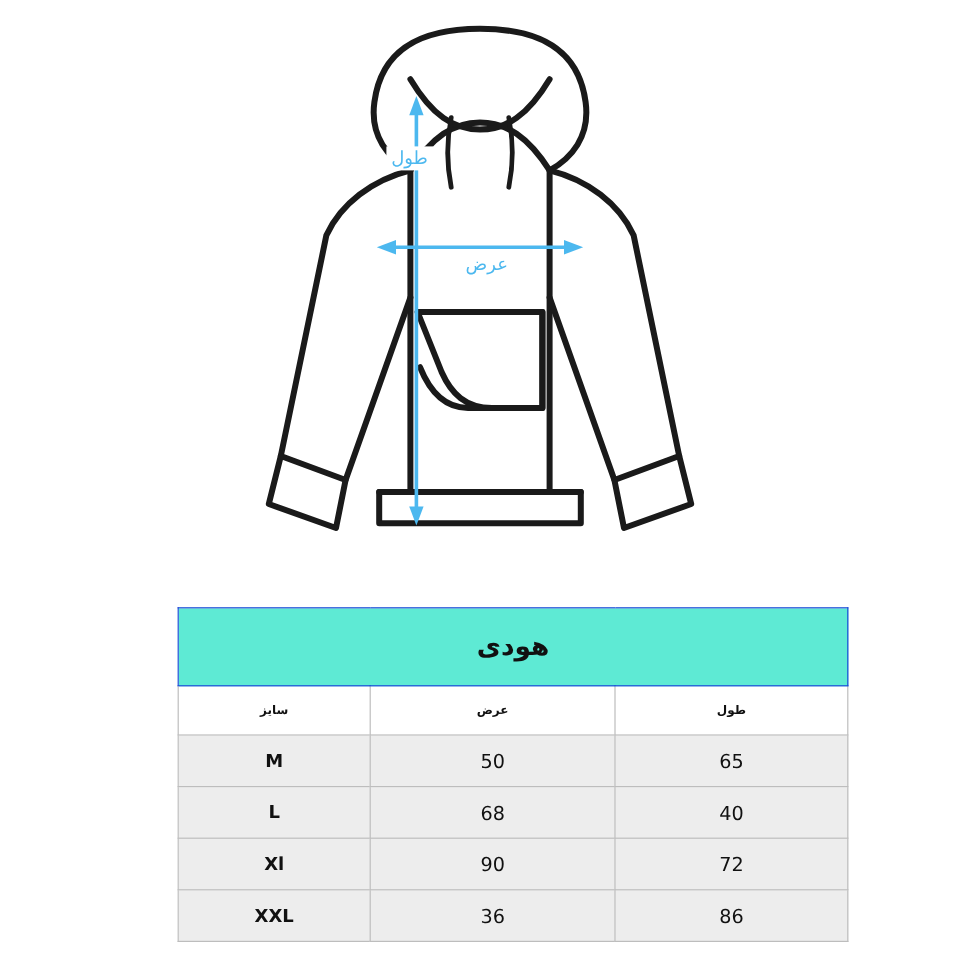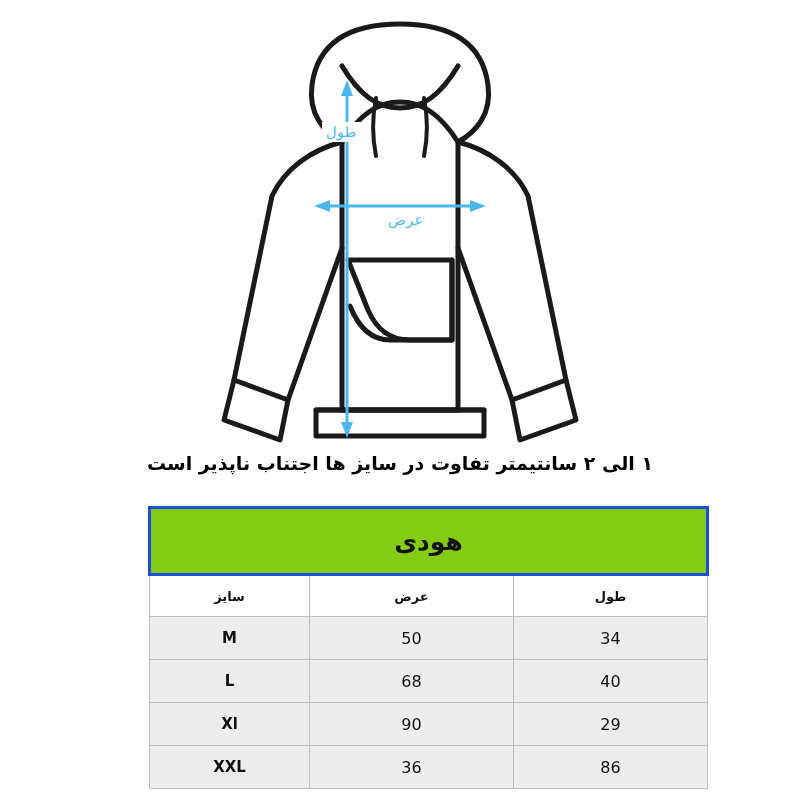--- a/index.html
+++ b/index.html
@@ -59,30 +59,30 @@
   }
   .size-table td {
     border: 1px solid #bdbdbd;
     height: 40px;
     text-align: center;
     vertical-align: middle;
     font-size: 15px;
     color: #111111;
   }
   .size-table .title-cell {
-    background: #84cc16;
+    background: #5eead4;
     height: 62px;
-    font-size: 25px;
+    font-size: 22px;
     font-weight: bold;
-    border: 3px solid #1d4ed8;
+    border: 1px solid #1d4ed8;
   }
   .size-table .head-row td {
     background: #ffffff;
     font-weight: bold;
-    font-size: 13px;
+    font-size: 10px;
     height: 38px;
   }
   .size-table .data-row td {
     background: #ededed;
     font-size: 16px;
   }
   .size-table .data-row td.size-col {
     font-weight: bold;
     font-size: 15px;
   }
@@ -137,49 +137,48 @@
         <polygon points="286,196 270,190 270,202" fill="#4cb8ef" stroke="none"></polygon>
       </g>
     </svg>
 
     <div style="position:absolute; left:122px; top:112px; background:#ffffff; padding:1px 4px;
                 color:#4cb8ef; font-size:15px; direction:rtl;">طول</div>
     <div style="position:absolute; left:182px; top:200px; background:#ffffff; padding:1px 6px;
                 color:#4cb8ef; font-size:15px; direction:rtl;">عرض</div>
   </div>
 
-  <div class="note">۱ الی ۲ سانتیمتر تفاوت در سایز ها  اجتناب ناپذیر است</div>
 
   <table class="size-table">
     <colgroup>
       <col class="col-length">
       <col class="col-width">
       <col class="col-size">
     </colgroup>
     <tbody>
       <tr>
         <td class="title-cell" colspan="3">هودی</td>
       </tr>
       <tr class="head-row">
         <td>طول</td>
         <td>عرض</td>
         <td>سایز</td>
       </tr>
       <tr class="data-row">
-        <td>34</td>
+        <td>65</td>
         <td>50</td>
         <td class="size-col">M</td>
       </tr>
       <tr class="data-row">
         <td>40</td>
         <td>68</td>
         <td class="size-col">L</td>
       </tr>
       <tr class="data-row">
-        <td>29</td>
+        <td>72</td>
         <td>90</td>
         <td class="size-col">Xl</td>
       </tr>
       <tr class="data-row">
         <td>86</td>
         <td>36</td>
         <td class="size-col">XXL</td>
       </tr>
     </tbody>
   </table>

